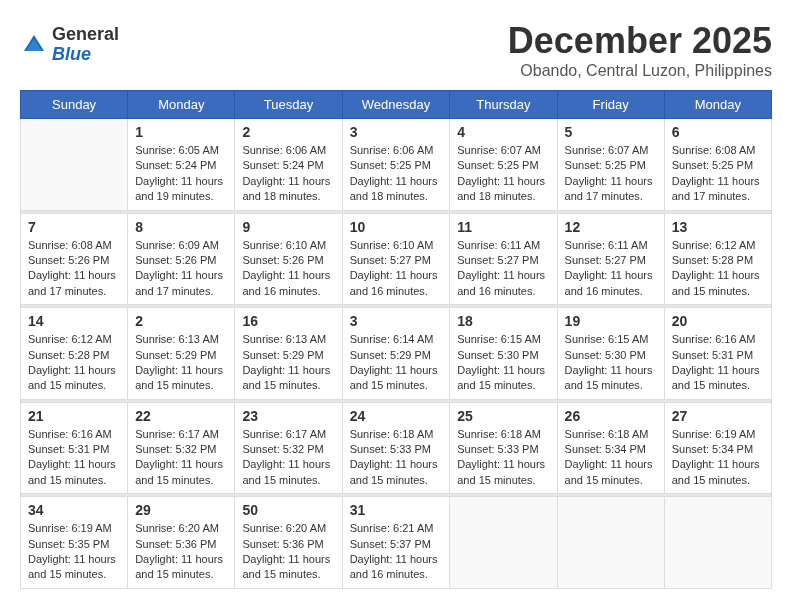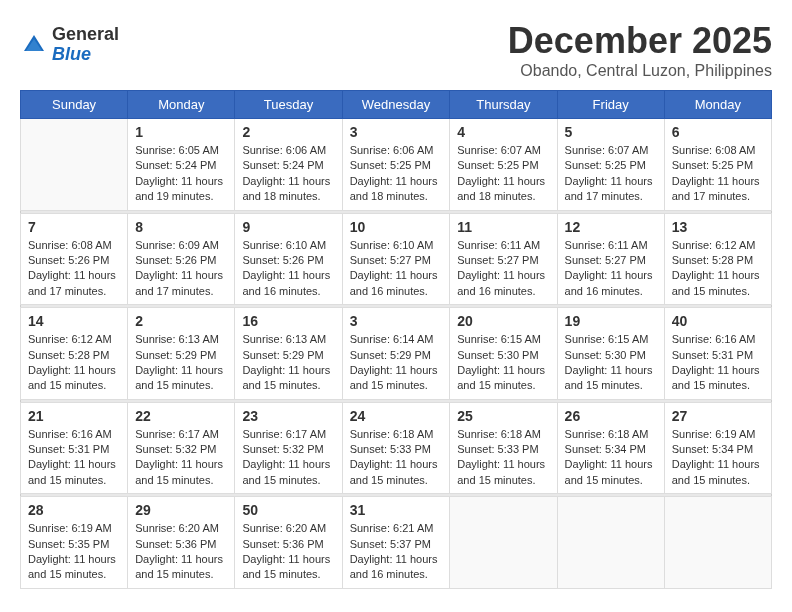--- a/index.html
+++ b/index.html
@@ -201,29 +201,29 @@
         </td>
         <td>
           <span class="day-num">16</span>
           <div class="day-info">Sunrise: 6:13 AM<br>Sunset: 5:29 PM<br>Daylight: 11 hours<br>and 15 minutes.</div>
         </td>
         <td>
           <span class="day-num">3</span>
           <div class="day-info">Sunrise: 6:14 AM<br>Sunset: 5:29 PM<br>Daylight: 11 hours<br>and 15 minutes.</div>
         </td>
         <td>
-          <span class="day-num">20</span>
+          <span class="day-num">18</span>
           <div class="day-info">Sunrise: 6:15 AM<br>Sunset: 5:30 PM<br>Daylight: 11 hours<br>and 15 minutes.</div>
         </td>
         <td>
           <span class="day-num">19</span>
           <div class="day-info">Sunrise: 6:15 AM<br>Sunset: 5:30 PM<br>Daylight: 11 hours<br>and 15 minutes.</div>
         </td>
         <td>
-          <span class="day-num">40</span>
+          <span class="day-num">20</span>
           <div class="day-info">Sunrise: 6:16 AM<br>Sunset: 5:31 PM<br>Daylight: 11 hours<br>and 15 minutes.</div>
         </td>
       </tr>
       <tr>
         <td colspan="7" style="background: rgb(232, 232, 232); height: 3px; padding: 0px; border: none;"></td>
       </tr>
       <tr>
         <td>
           <span class="day-num">21</span>
           <div class="day-info">Sunrise: 6:16 AM<br>Sunset: 5:31 PM<br>Daylight: 11 hours<br>and 15 minutes.</div>
@@ -251,21 +251,21 @@
         <td>
           <span class="day-num">27</span>
           <div class="day-info">Sunrise: 6:19 AM<br>Sunset: 5:34 PM<br>Daylight: 11 hours<br>and 15 minutes.</div>
         </td>
       </tr>
       <tr>
         <td colspan="7" style="background: rgb(232, 232, 232); height: 3px; padding: 0px; border: none;"></td>
       </tr>
       <tr>
         <td>
-          <span class="day-num">28</span>
+          <span class="day-num">34</span>
           <div class="day-info">Sunrise: 6:19 AM<br>Sunset: 5:35 PM<br>Daylight: 11 hours<br>and 15 minutes.</div>
         </td>
         <td>
           <span class="day-num">29</span>
           <div class="day-info">Sunrise: 6:20 AM<br>Sunset: 5:36 PM<br>Daylight: 11 hours<br>and 15 minutes.</div>
         </td>
         <td>
           <span class="day-num">50</span>
           <div class="day-info">Sunrise: 6:20 AM<br>Sunset: 5:36 PM<br>Daylight: 11 hours<br>and 15 minutes.</div>
         </td>

